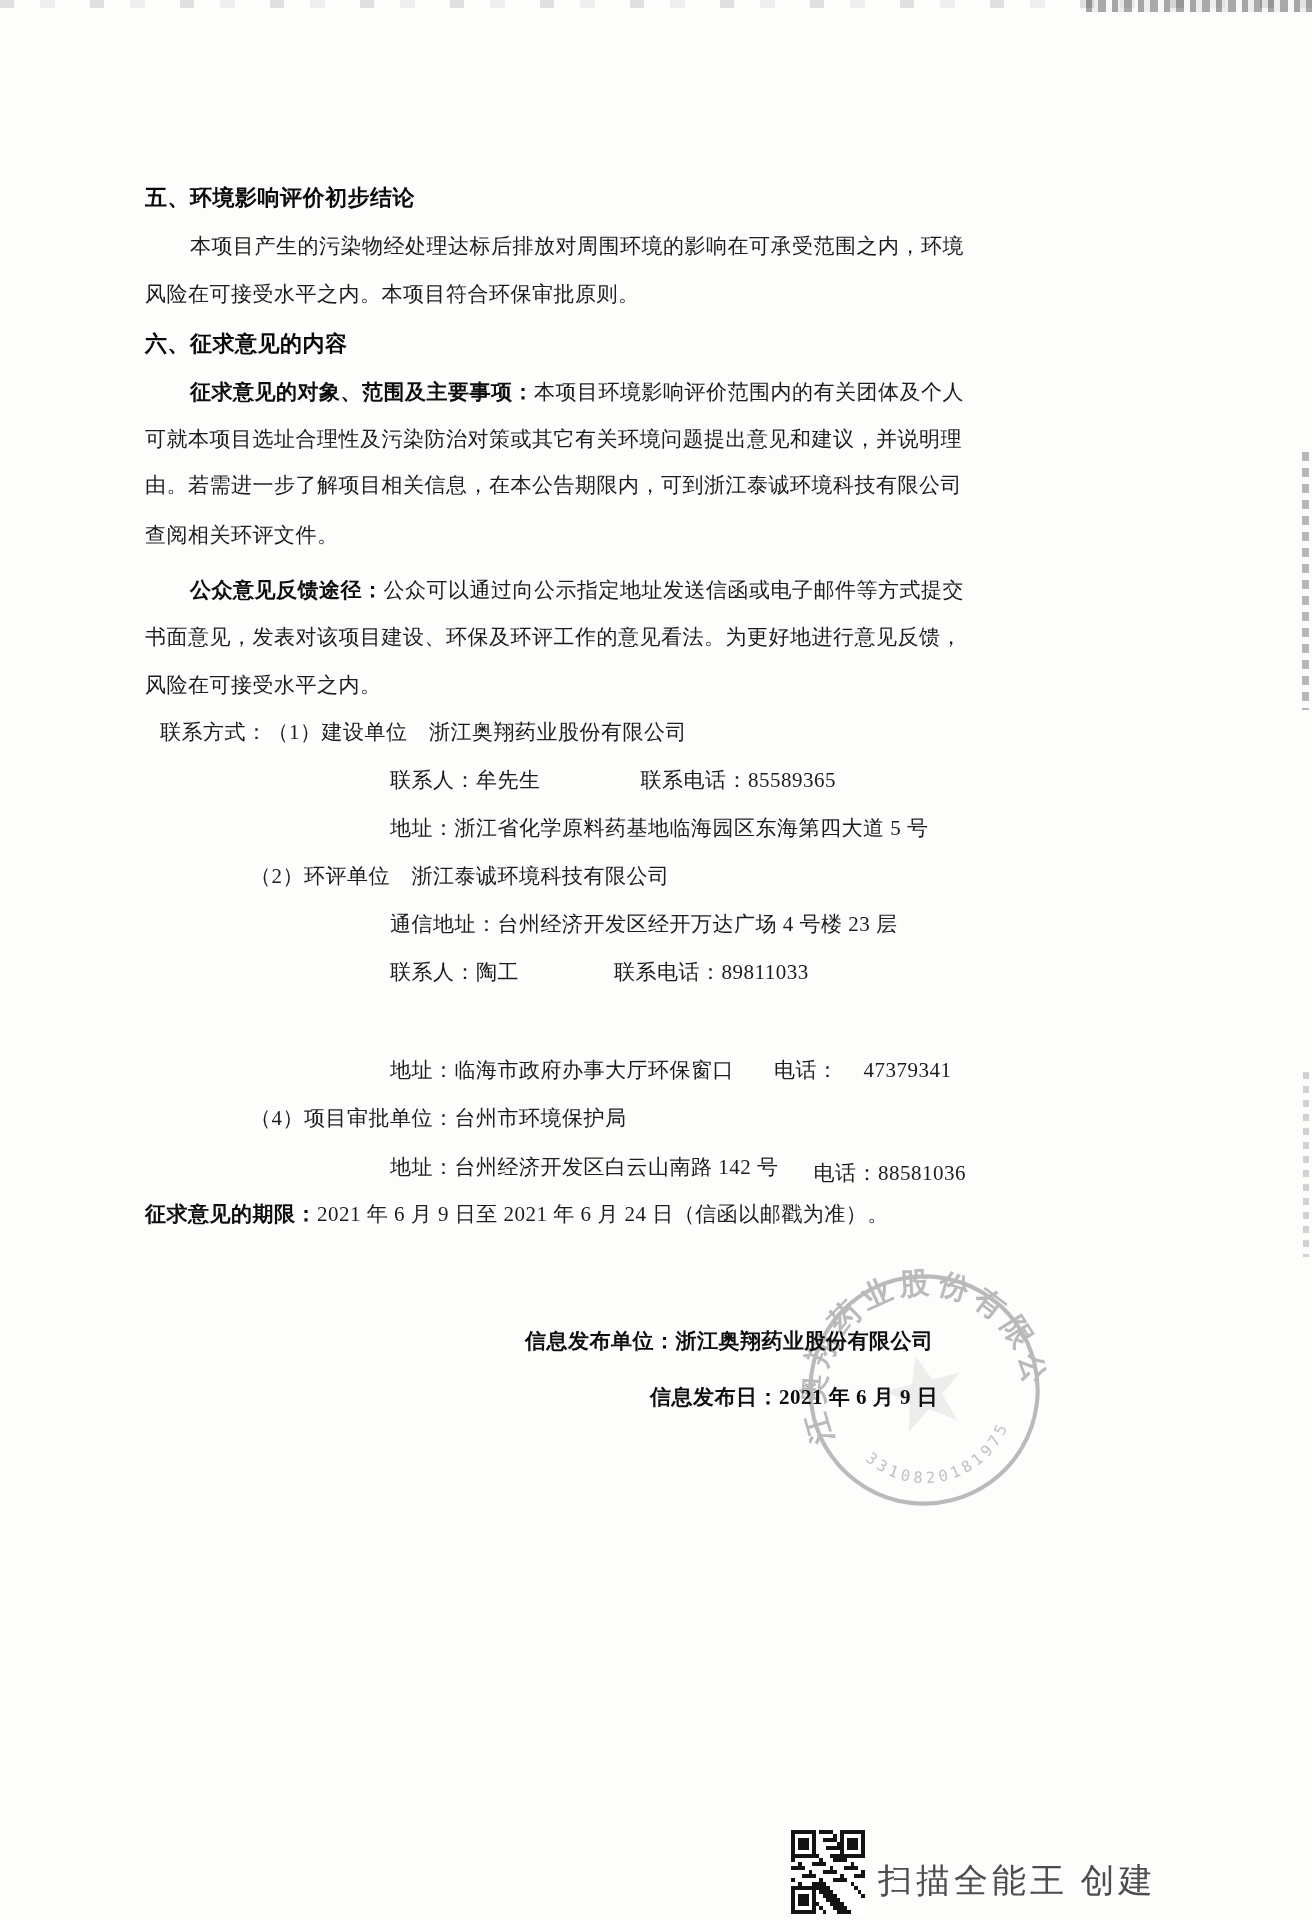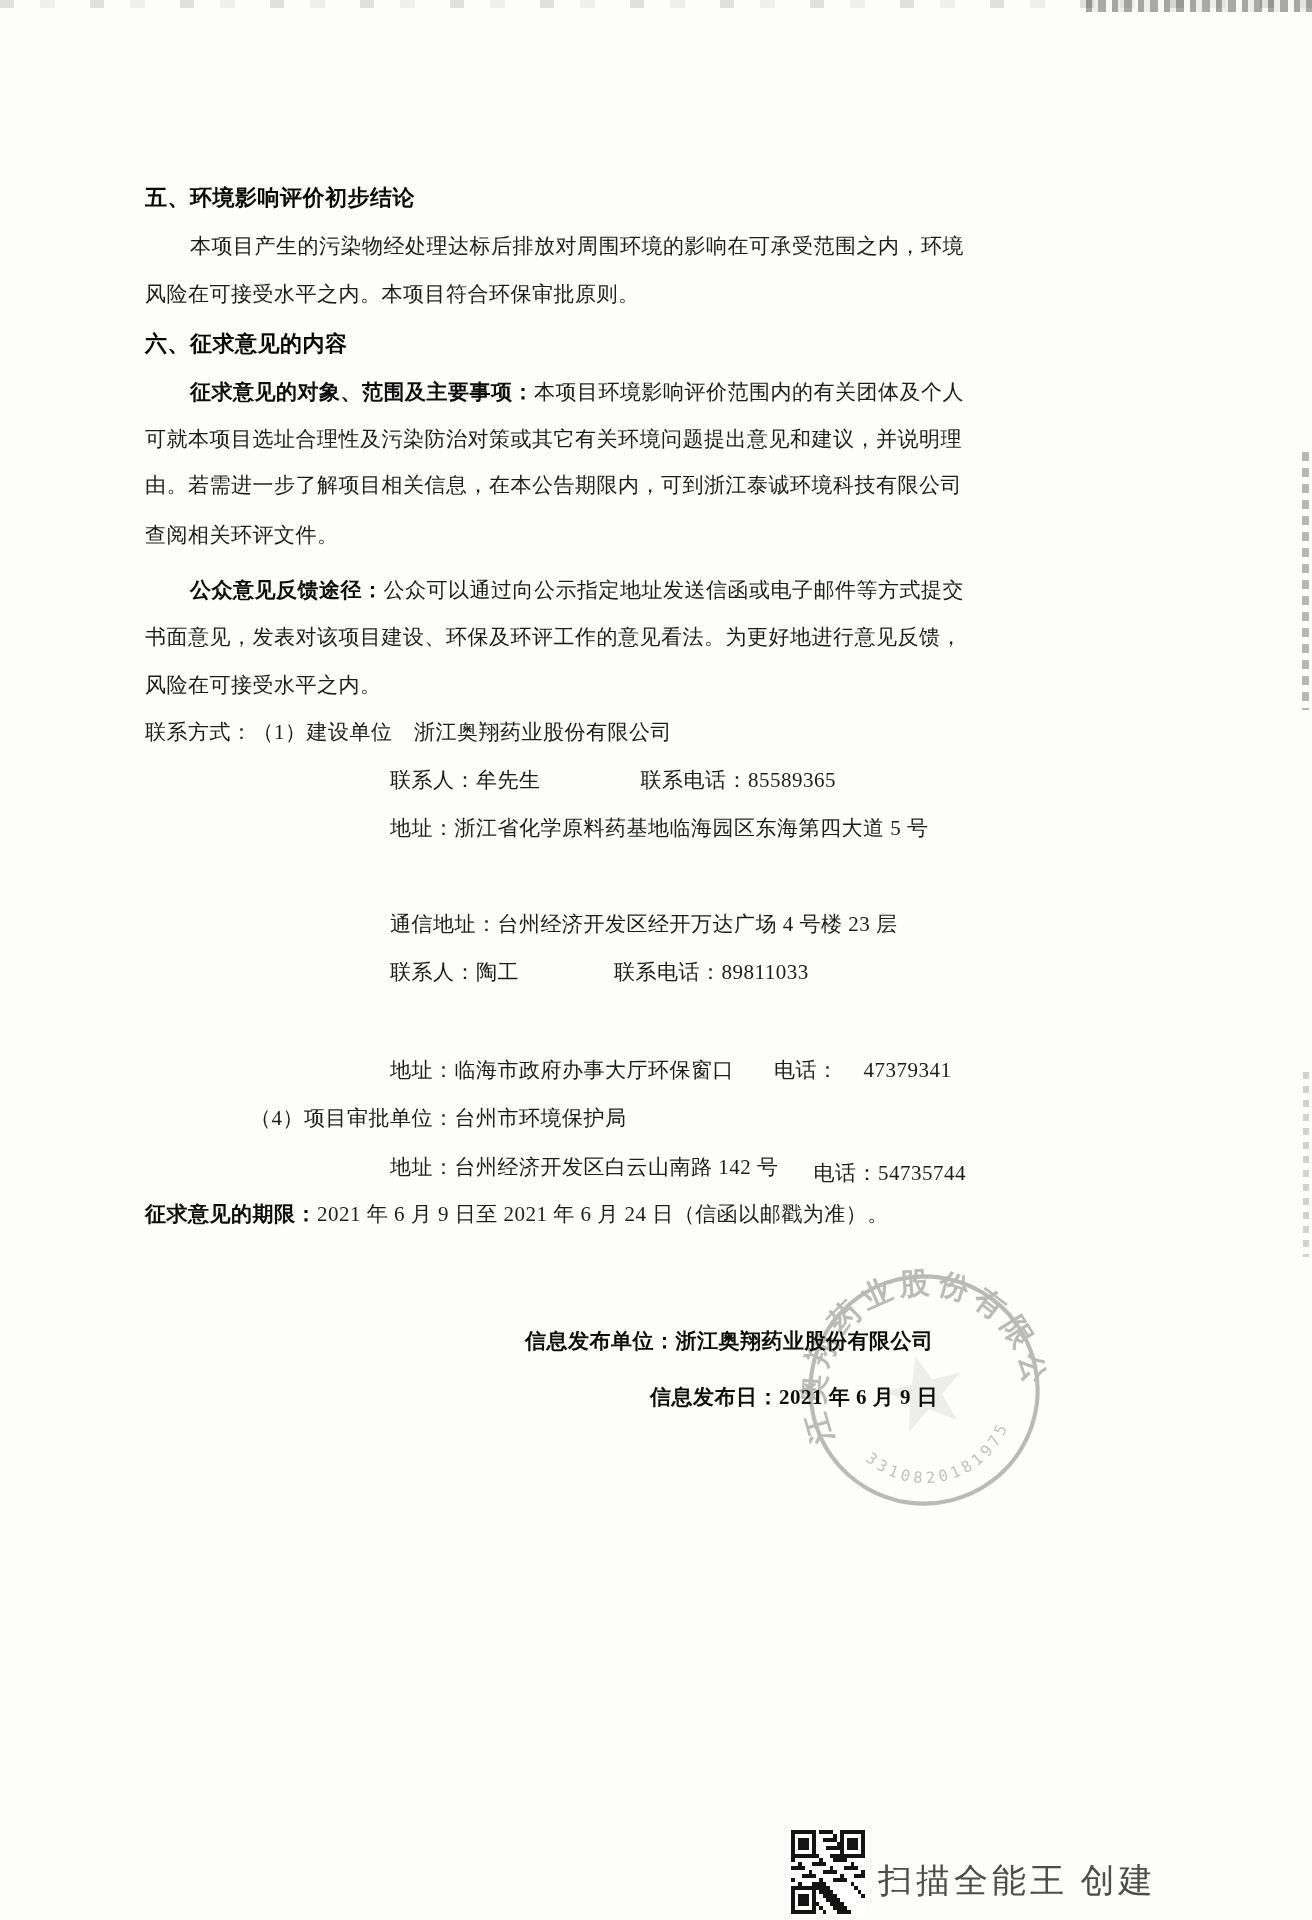--- a/index.html
+++ b/index.html
@@ -109,31 +109,32 @@
 
     <div class="line" style="left:190px;top:377px"><span class="bold">征求意见的对象、范围及主要事项：</span><span>本项目环境影响评价范围内的有关团体及个人</span></div>
     <div class="line" style="left:145px;top:424px">可就本项目选址合理性及污染防治对策或其它有关环境问题提出意见和建议，并说明理</div>
     <div class="line" style="left:145px;top:470px">由。若需进一步了解项目相关信息，在本公告期限内，可到浙江泰诚环境科技有限公司</div>
     <div class="line" style="left:145px;top:520px">查阅相关环评文件。</div>
 
     <div class="line" style="left:190px;top:575px"><span class="bold">公众意见反馈途径：</span><span>公众可以通过向公示指定地址发送信函或电子邮件等方式提交</span></div>
     <div class="line" style="left:145px;top:622px">书面意见，发表对该项目建设、环保及环评工作的意见看法。为更好地进行意见反馈，</div>
     <div class="line" style="left:145px;top:670px">风险在可接受水平之内。</div>
 
-    <div class="line" style="left:145px;top:717px">联系方式：（1）建设单位　浙江奥翔药业股份有限公司</div>
+    <div class="line" style="left:160px;top:717px">联系方式：（1）建设单位　浙江奥翔药业股份有限公司</div>
     <div class="line" style="left:390px;top:765px"><span>联系人：牟先生</span><span class="gap100"></span><span>联系电话：85589365</span></div>
     <div class="line" style="left:390px;top:813px">地址：浙江省化学原料药基地临海园区东海第四大道 5 号</div>
 
+    <div class="line" style="left:250px;top:861px">（2）环评单位　浙江泰诚环境科技有限公司</div>
     <div class="line" style="left:390px;top:909px">通信地址：台州经济开发区经开万达广场 4 号楼 23 层</div>
     <div class="line" style="left:390px;top:957px"><span>联系人：陶工</span><span class="gap95"></span><span>联系电话：89811033</span></div>
 
     <div class="line" style="left:390px;top:1055px"><span>地址：临海市政府办事大厅环保窗口</span><span class="gap40"></span><span>电话：</span><span class="gap25"></span><span>47379341</span></div>
 
     <div class="line" style="left:250px;top:1103px">（4）项目审批单位：台州市环境保护局</div>
-    <div class="line" style="left:390px;top:1152px"><span>地址：台州经济开发区白云山南路 142 号</span><span class="gap35"></span><span class="shift-down">电话：54735744</span></div>
+    <div class="line" style="left:390px;top:1152px"><span>地址：台州经济开发区白云山南路 142 号</span><span class="gap35"></span><span class="shift-down">电话：88581036</span></div>
 
     <div class="line" style="left:145px;top:1199px"><span class="bold">征求意见的期限：</span><span>2021 年 6 月 9 日至 2021 年 6 月 24 日（信函以邮戳为准）。</span></div>
 
     <div class="line bold" style="left:525px;top:1326px"><span>信息发布单位：</span><span>浙江奥翔药业股份有限公司</span></div>
     <div class="line bold" style="left:650px;top:1382px"><span>信息发布日：</span><span>2021 年 6 月 9 日</span></div>
 
   </div>
 
   <div class="qr" id="qr">
       <i style="left:0px;top:0px"></i>

